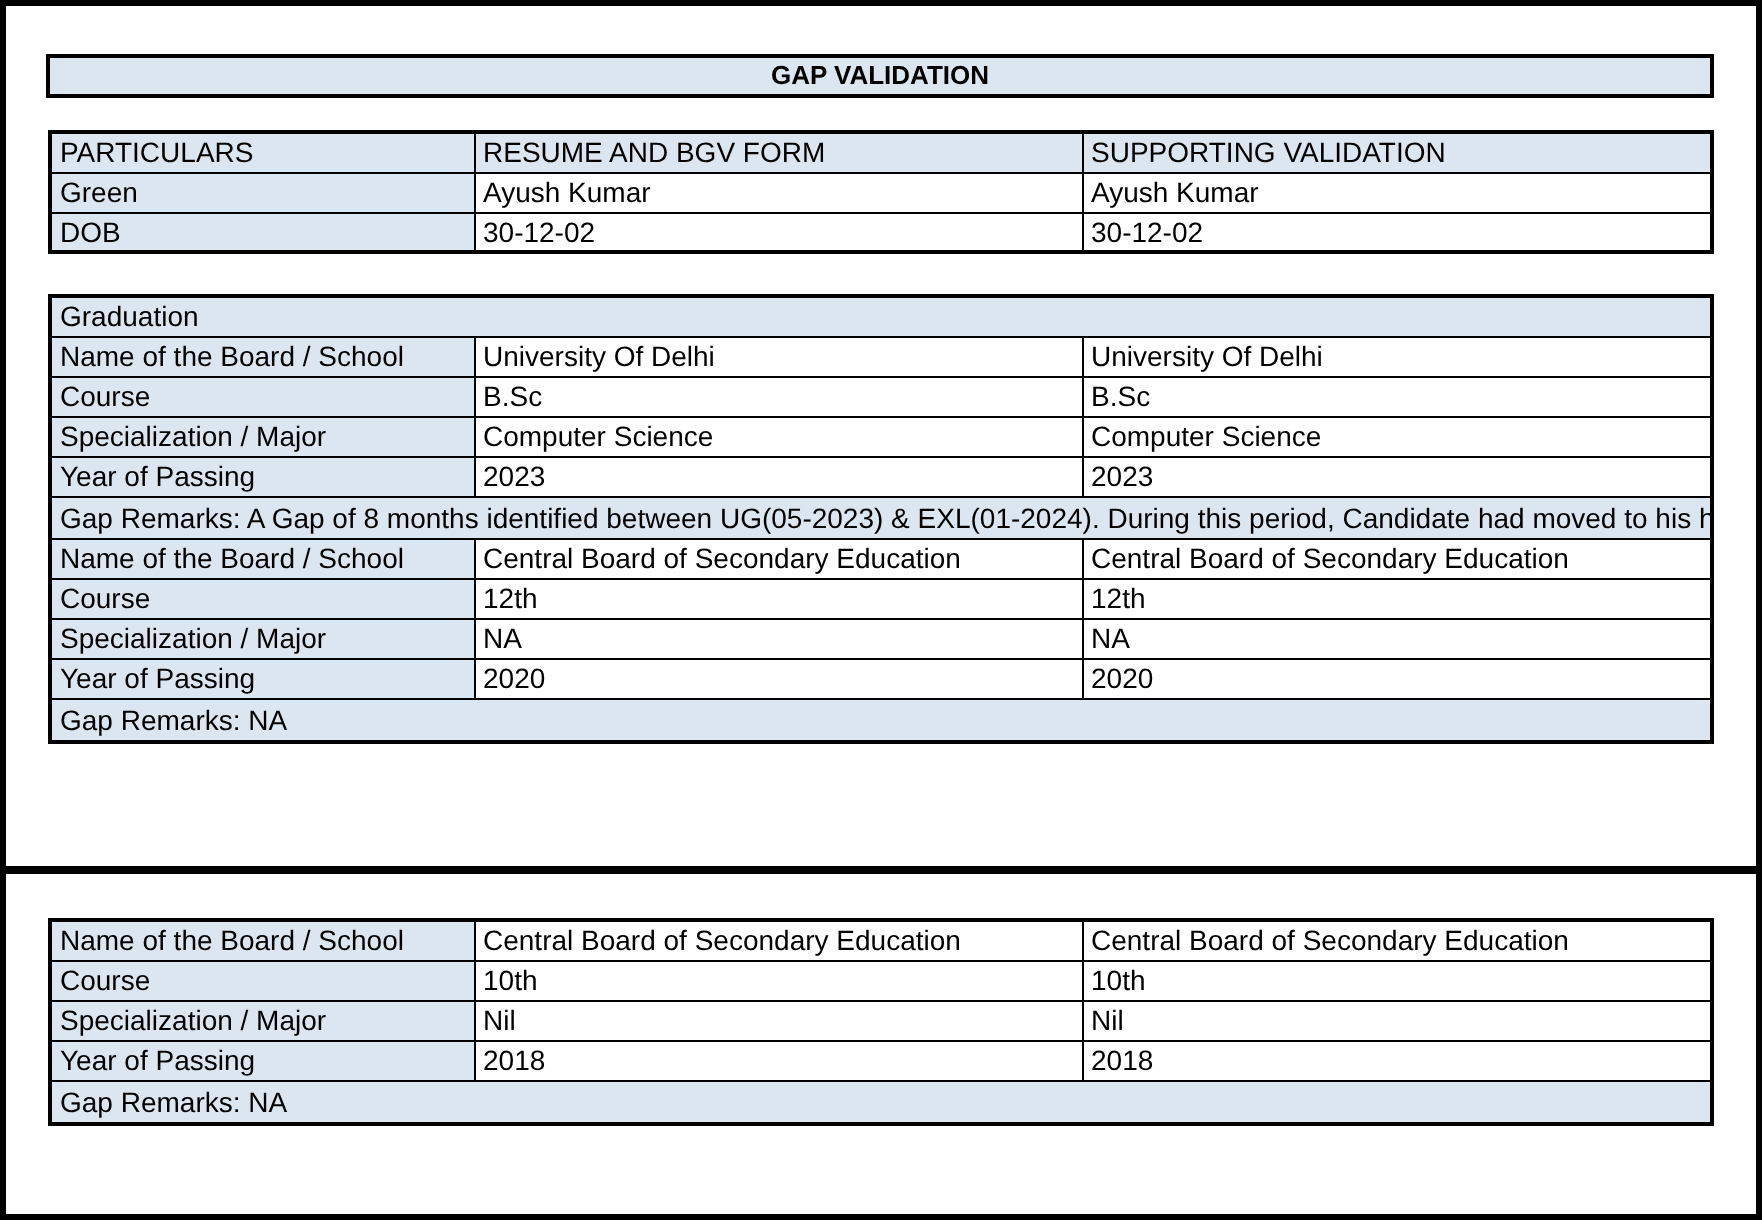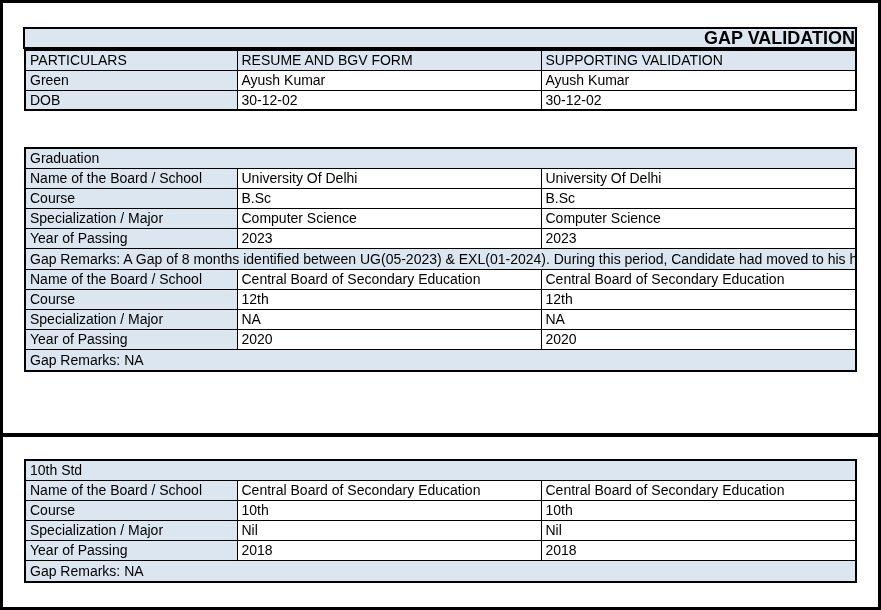--- a/index.html
+++ b/index.html
@@ -17,42 +17,42 @@
   }
   .divider {
     position:absolute; left:0; right:0; top:430px; height:4px;
     background:#000;
   }
   .title-bar {
     position:absolute; left:20px; top:24px;
     width:834px; height:22px;
     background:#dce6f1;
     border:2px solid #000;
-    font-size:18px; font-weight:bold;
-    text-align:right; line-height:18px;
+    font-size:13px; font-weight:bold;
+    text-align:center; line-height:18px;
   }
   table.grid {
     position:absolute; left:21px;
     width:831px;
     border-collapse:collapse;
     table-layout:fixed;
     border:2px solid #000;
   }
   table.grid td, table.grid th {
     border:1px solid #000;
     padding:0 4px;
     height:20px;
     font-size:14px;
     font-weight:normal;
     text-align:left;
     vertical-align:middle;
     white-space:nowrap;
     overflow:hidden;
   }
-  .t-particulars { top:46px; }
+  .t-particulars { top:62px; }
   .t-graduation  { top:144px;padding-left:24px; }
   .t-tenth       { top:456px; }
   .fill { background:#dce6f1; }
   .bold { font-weight:bold; }
   td.remarks {
     white-space:normal;
     height:auto;
     line-height:20px;
     padding:1px 4px;
     font-weight:bold;
@@ -152,23 +152,20 @@
 
   <div class="divider"></div>
 
   <table class="grid t-tenth">
     <colgroup>
         <col style="width:212px">
         <col style="width:304px">
         <col style="width:315px">
       </colgroup>
     <tbody>
-        <tr>
-      <td class="fill bold" colspan="3">10th Std</td>
-    </tr>
     <tr>
       <td class="fill">Name of the Board / School</td>
       <td>Central Board of Secondary Education</td>
       <td>Central Board of Secondary Education</td>
     </tr>
     <tr>
       <td class="fill">Course</td>
       <td>10th</td>
       <td>10th</td>
     </tr>

